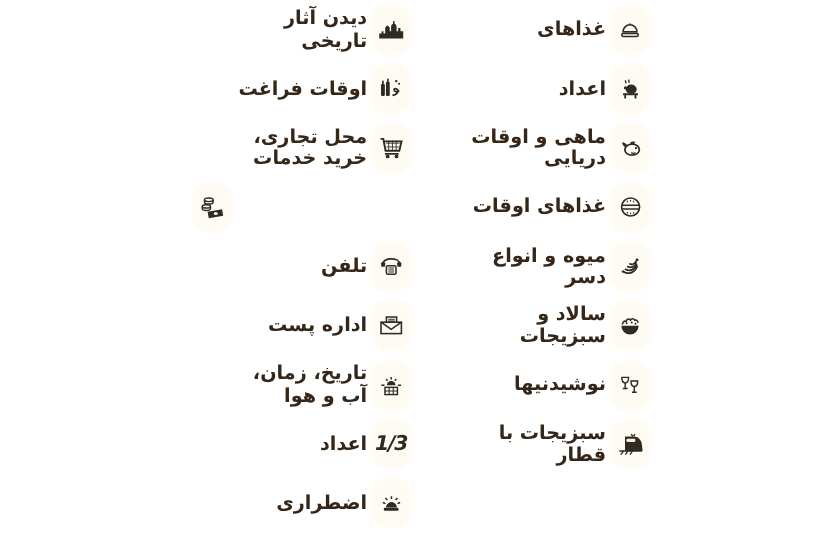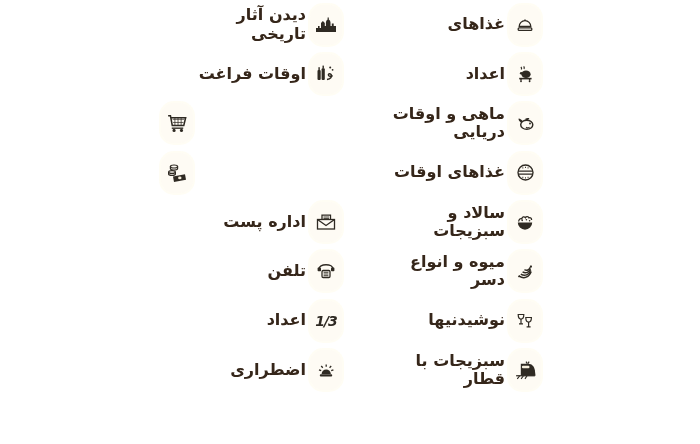--- a/index.html
+++ b/index.html
@@ -38,21 +38,21 @@
   .tile{
     flex:none;width:36px;height:44px;margin-right:9px;
     border:2px solid rgba(255,253,244,0.95);
     border-radius:15px;box-sizing:border-box;
     background:rgba(252,246,230,0.45);
     display:flex;align-items:center;justify-content:center;
     color:#2f2a23;
   }
   .tile svg{display:block;}
   .num-glyph{
-    font-size:14px;font-weight:700;font-style:italic;
+    font-size:17px;font-weight:700;font-style:italic;
     color:#2f2a23;letter-spacing:-1px;
   }
 </style>
 </head>
 <body>
 
 <div class="stage">
 
   <div class="panel panel-left">
     <div class="menu">
@@ -75,20 +75,21 @@
             <rect x="7.6" y="6.2" width="3.2" height="11.8" rx="1" fill="currentColor"></rect>
             <rect x="8.5" y="3.6" width="1.4" height="3" fill="currentColor"></rect>
             <path d="M13 17.5c3.5-.6 5.2-2.6 4.3-4.6-.7-1.6-3-1.4-2.9.1.1 1.4 2.3 1.8 4.3.6" fill="none" stroke="currentColor" stroke-width="1.5"></path>
             <circle cx="16.2" cy="5.6" r="1" fill="currentColor"></circle>
             <circle cx="18.6" cy="7.8" r="0.9" fill="currentColor"></circle>
           </svg>
         </span>
       </div>
 
       <div class="row">
+        <span class="label">محل تجاری، خرید خدمات</span>
         <span class="tile">
           <svg width="25" height="25" viewBox="0 0 24 24">
             <path d="M3 4.5h2.2L7 14h11l1.8-7.5H6" fill="none" stroke="currentColor" stroke-width="1.5"></path>
             <path d="M7.3 8h11M7.7 11h10M9.5 5.8v8M12.5 5.8v8M15.5 5.8v8" stroke="currentColor" stroke-width="0.7"></path>
             <path d="M6.5 16.5h11" stroke="currentColor" stroke-width="1.3"></path>
             <circle cx="8.7" cy="18.6" r="1.5" fill="currentColor"></circle>
             <circle cx="15.8" cy="18.6" r="1.5" fill="currentColor"></circle>
           </svg>
         </span>
       </div>
@@ -100,44 +101,55 @@
             <path d="M5.4 5.5v2c0 .8 1.6 1.5 3.6 1.5s3.6-.7 3.6-1.5v-2" fill="none" stroke="currentColor" stroke-width="1.2"></path>
             <ellipse cx="7" cy="11" rx="3.4" ry="1.4" fill="none" stroke="currentColor" stroke-width="1.2"></ellipse>
             <path d="M3.6 11v2c0 .8 1.5 1.4 3.4 1.4s3.4-.6 3.4-1.4v-2" fill="none" stroke="currentColor" stroke-width="1.2"></path>
             <path d="M8 15.5l12-2.2 1 5.4-12 2.2z" fill="currentColor"></path>
             <ellipse cx="14.8" cy="16.9" rx="1.7" ry="1.3" fill="#f6efdd"></ellipse>
           </svg>
         </span>
       </div>
 
       <div class="row">
-        <span class="label">اداره پست</span>
-        <span class="tile">
-          <svg width="24" height="24" viewBox="0 0 24 24">
-            <path d="M8 9.5V5.2h8.5v4.3" fill="none" stroke="currentColor" stroke-width="1.3"></path>
-            <path d="M9.5 7h5.5M9.5 8.6h5.5" stroke="currentColor" stroke-width="0.9"></path>
-            <rect x="3.5" y="9.5" width="17" height="9.5" fill="none" stroke="currentColor" stroke-width="1.3"></rect>
-            <path d="M3.5 9.5l8.5 6 8.5-6" fill="none" stroke="currentColor" stroke-width="1.3"></path>
-          </svg>
-        </span>
-      </div>
-
-      <div class="row">
         <span class="label">تلفن</span>
         <span class="tile">
           <svg width="24" height="24" viewBox="0 0 24 24">
             <path d="M5 10c0-2.6 3.1-4.2 7-4.2S19 7.4 19 10" fill="none" stroke="currentColor" stroke-width="1.5"></path>
             <rect x="3.6" y="8.6" width="3.4" height="3.6" rx="0.8" fill="currentColor"></rect>
             <rect x="17" y="8.6" width="3.4" height="3.6" rx="0.8" fill="currentColor"></rect>
             <rect x="8" y="11.5" width="8" height="7" rx="1.2" fill="none" stroke="currentColor" stroke-width="1.3"></rect>
             <path d="M9.6 13.3h4.8M9.6 15h4.8M9.6 16.7h4.8" stroke="currentColor" stroke-width="0.9"></path>
           </svg>
         </span>
       </div>
 
+      <div class="row">
+        <span class="label">اداره پست</span>
+        <span class="tile">
+          <svg width="24" height="24" viewBox="0 0 24 24">
+            <path d="M8 9.5V5.2h8.5v4.3" fill="none" stroke="currentColor" stroke-width="1.3"></path>
+            <path d="M9.5 7h5.5M9.5 8.6h5.5" stroke="currentColor" stroke-width="0.9"></path>
+            <rect x="3.5" y="9.5" width="17" height="9.5" fill="none" stroke="currentColor" stroke-width="1.3"></rect>
+            <path d="M3.5 9.5l8.5 6 8.5-6" fill="none" stroke="currentColor" stroke-width="1.3"></path>
+          </svg>
+        </span>
+      </div>
+
+      <div class="row">
+        <span class="label">تاریخ، زمان، آب و هوا</span>
+        <span class="tile">
+          <svg width="24" height="24" viewBox="0 0 24 24">
+            <path d="M8.4 12a3.6 3.6 0 0 1 7.2 0" fill="currentColor"></path>
+            <path d="M12 5.2v2M7.8 6.8l1.2 1.5M16.2 6.8L15 8.3M3.8 12h2.6M17.6 12h2.6" stroke="currentColor" stroke-width="1.2"></path>
+            <rect x="6.8" y="13.8" width="10.4" height="6" fill="none" stroke="currentColor" stroke-width="1.2"></rect>
+            <path d="M10.3 13.8v6M13.7 13.8v6M6.8 16.8h10.4" stroke="currentColor" stroke-width="0.9"></path>
+          </svg>
+        </span>
+      </div>
 
       <div class="row">
         <span class="label">اعداد</span>
         <span class="tile">
           <span class="num-glyph">1/3</span>
         </span>
       </div>
 
       <div class="row">
         <span class="label">اضطراری</span>
@@ -200,47 +212,47 @@
         <span class="tile">
           <svg width="25" height="25" viewBox="0 0 24 24">
             <circle cx="12" cy="12" r="7.2" fill="none" stroke="currentColor" stroke-width="1.3"></circle>
             <path d="M5 10.6h14M5 13.6h14" stroke="currentColor" stroke-width="1.2"></path>
             <path d="M9 7.6h.9M11.5 7h.9M14 7.6h.9M9 16.6h.9M11.5 17.2h.9M14 16.6h.9" stroke="currentColor" stroke-width="1.2"></path>
           </svg>
         </span>
       </div>
 
       <div class="row">
-        <span class="label">سالاد و سبزیجات</span>
-        <span class="tile">
-          <svg width="24" height="24" viewBox="0 0 24 24">
-            <path d="M4.8 12.5h14.4a7.2 7.2 0 0 1-14.4 0z" fill="currentColor"></path>
-            <path d="M5.6 11.5c.4-2.2 1.8-3.4 3.2-2.6.2-2 2.4-2.8 3.6-1.2.8-1.6 3-1.4 3.6.2 1.4-.6 2.6.4 2.6 2" fill="none" stroke="currentColor" stroke-width="1.3"></path>
-            <circle cx="9.2" cy="10.4" r="0.8" fill="currentColor"></circle>
-            <circle cx="13.4" cy="9.8" r="0.8" fill="currentColor"></circle>
-            <circle cx="16.6" cy="10.8" r="0.8" fill="currentColor"></circle>
-          </svg>
-        </span>
-      </div>
-
-      <div class="row">
         <span class="label">میوه و انواع دسر</span>
         <span class="tile">
           <svg width="25" height="25" viewBox="0 0 24 24">
             <path d="M6 16.5c4.5 3 9.5 1 11.5-4.5" fill="none" stroke="currentColor" stroke-width="1.4"></path>
             <path d="M7.5 14.5c3.8 2.4 7.8.8 9.5-3.8" fill="none" stroke="currentColor" stroke-width="1.4"></path>
             <path d="M9.2 12.3c3 1.9 6.2.6 7.5-3" fill="none" stroke="currentColor" stroke-width="1.4"></path>
             <path d="M11 10.2c2.2 1.4 4.6.4 5.6-2.3" fill="none" stroke="currentColor" stroke-width="1.4"></path>
             <rect x="16.2" y="6.2" width="2" height="2" rx="0.5" fill="currentColor"></rect>
             <path d="M5.2 17.2l1.4-1.2" stroke="currentColor" stroke-width="1.6"></path>
           </svg>
         </span>
       </div>
 
       <div class="row">
+        <span class="label">سالاد و سبزیجات</span>
+        <span class="tile">
+          <svg width="24" height="24" viewBox="0 0 24 24">
+            <path d="M4.8 12.5h14.4a7.2 7.2 0 0 1-14.4 0z" fill="currentColor"></path>
+            <path d="M5.6 11.5c.4-2.2 1.8-3.4 3.2-2.6.2-2 2.4-2.8 3.6-1.2.8-1.6 3-1.4 3.6.2 1.4-.6 2.6.4 2.6 2" fill="none" stroke="currentColor" stroke-width="1.3"></path>
+            <circle cx="9.2" cy="10.4" r="0.8" fill="currentColor"></circle>
+            <circle cx="13.4" cy="9.8" r="0.8" fill="currentColor"></circle>
+            <circle cx="16.6" cy="10.8" r="0.8" fill="currentColor"></circle>
+          </svg>
+        </span>
+      </div>
+
+      <div class="row">
         <span class="label">نوشیدنیها</span>
         <span class="tile">
           <svg width="24" height="24" viewBox="0 0 24 24">
             <path d="M5.2 5.5h5.6c0 2.8-1 4.6-2.8 4.6S5.2 8.3 5.2 5.5z" fill="none" stroke="currentColor" stroke-width="1.2"></path>
             <path d="M8 10.1v4.4M6 14.8h4" stroke="currentColor" stroke-width="1.2"></path>
             <path d="M12.8 8.5h5.6c0 2.8-1 4.6-2.8 4.6s-2.8-1.8-2.8-4.6z" fill="none" stroke="currentColor" stroke-width="1.2"></path>
             <path d="M15.6 13.1v4.4M13.6 17.8h4" stroke="currentColor" stroke-width="1.2"></path>
           </svg>
         </span>
       </div>

